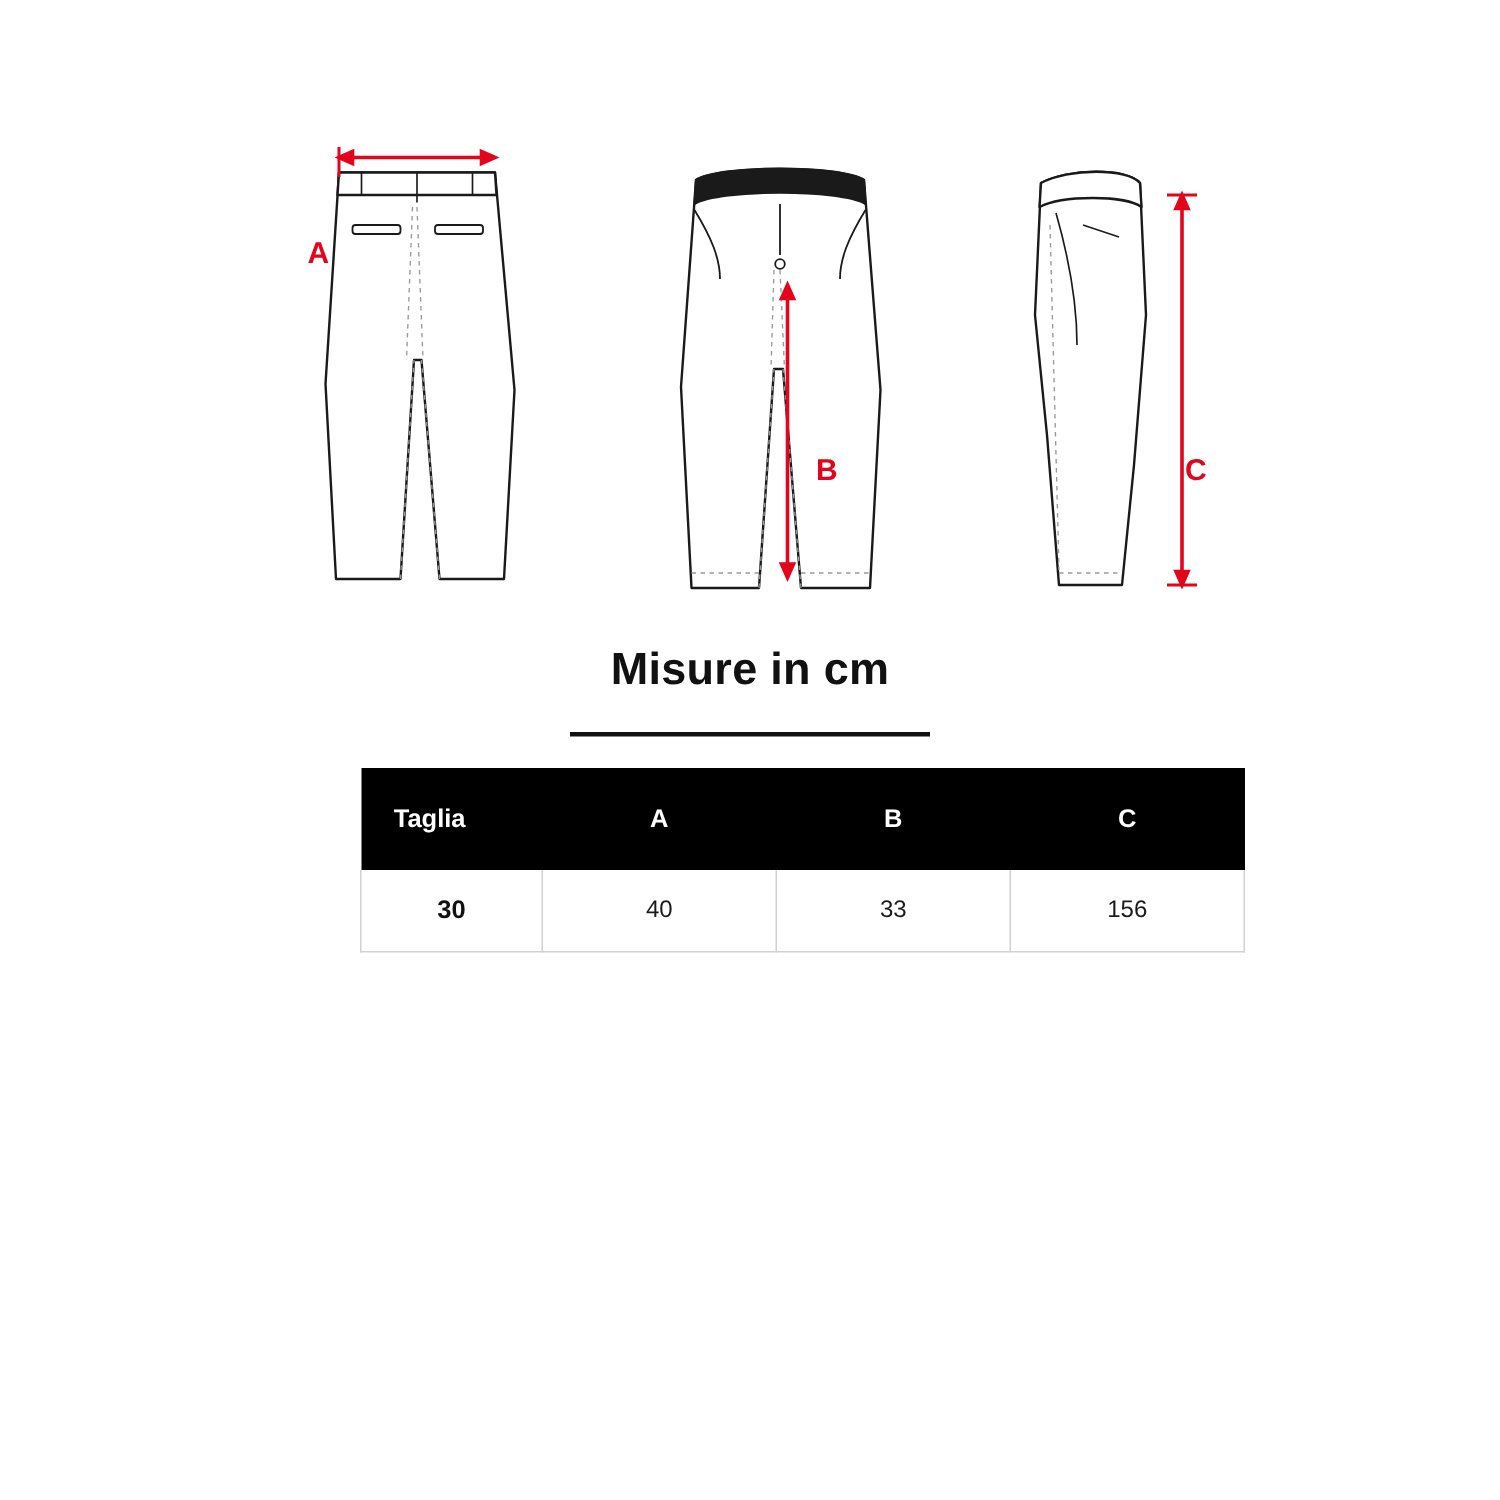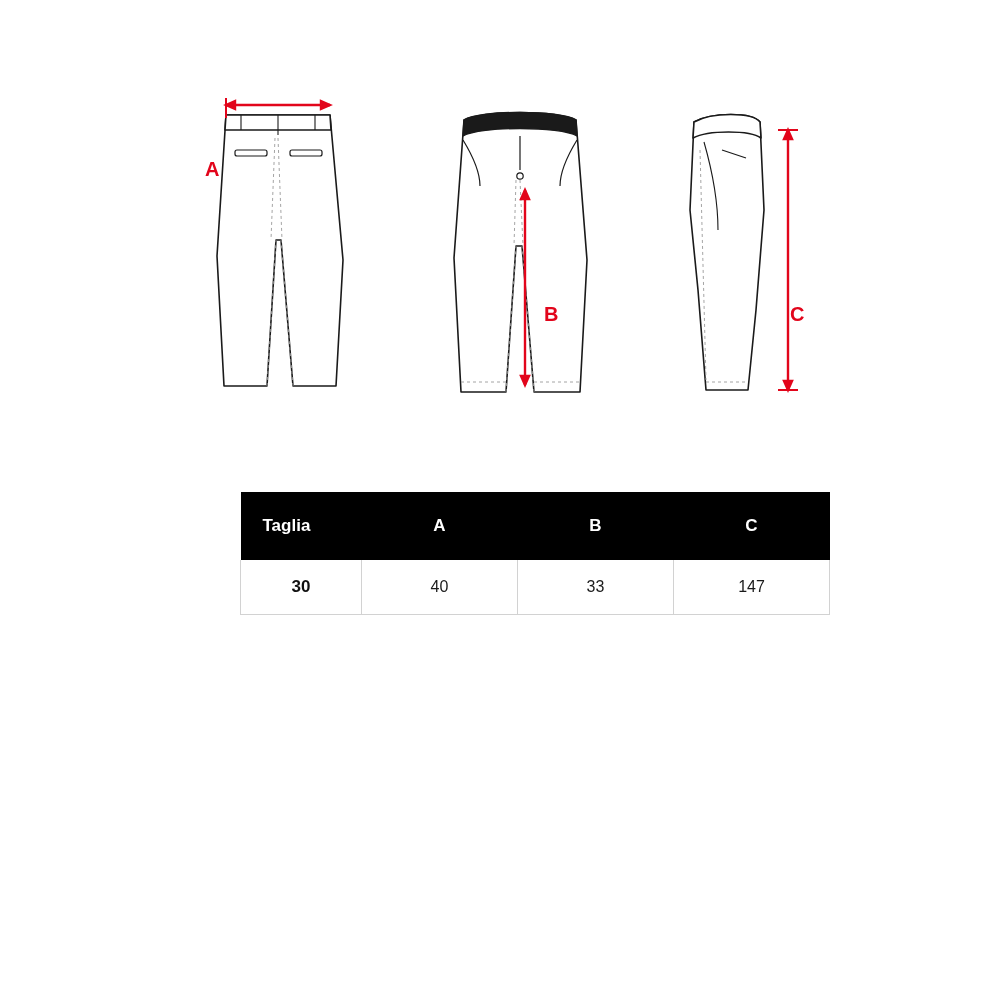--- a/index.html
+++ b/index.html
@@ -66,21 +66,21 @@
     width: 240px;
     height: 3px;
     background: #111111;
     margin: 24px auto 0 auto;
   }
 
   
   .table-wrap {
     position: absolute;
     left: 240px;
-    top: 492px;
+    top: 512px;
     width: 560px;
   }
   table.size-table {
     border-collapse: collapse;
     width: 560px;
     table-layout: fixed;
   }
   table.size-table thead th {
     background: #000000;
     color: #ffffff;
@@ -188,35 +188,39 @@
         <line x1="118" y1="70" x2="138" y2="70" stroke-width="2"></line>
         <line x1="118" y1="330" x2="138" y2="330" stroke-width="2"></line>
       </g>
     </svg>
 
     <span class="marker marker-a">A</span>
     <span class="marker marker-b">B</span>
     <span class="marker marker-c">C</span>
   </div>
 
+  <div class="title-block">
+    <h1 class="title">Misure in cm</h1>
+    <div class="title-rule"></div>
+  </div>
 
   <div class="table-wrap">
     <table class="size-table">
       <thead>
         <tr>
           <th class="col-size w-size">Taglia</th>
           <th class="w-col">A</th>
           <th class="w-col">B</th>
           <th class="w-col">C</th>
         </tr>
       </thead>
       <tbody>
         <tr>
           <td class="col-size w-size">30</td>
           <td class="w-col">40</td>
           <td class="w-col">33</td>
-          <td class="w-col">147</td>
+          <td class="w-col">156</td>
         </tr>
       </tbody>
     </table>
   </div>
 
 </div>
 
 </body></html>

